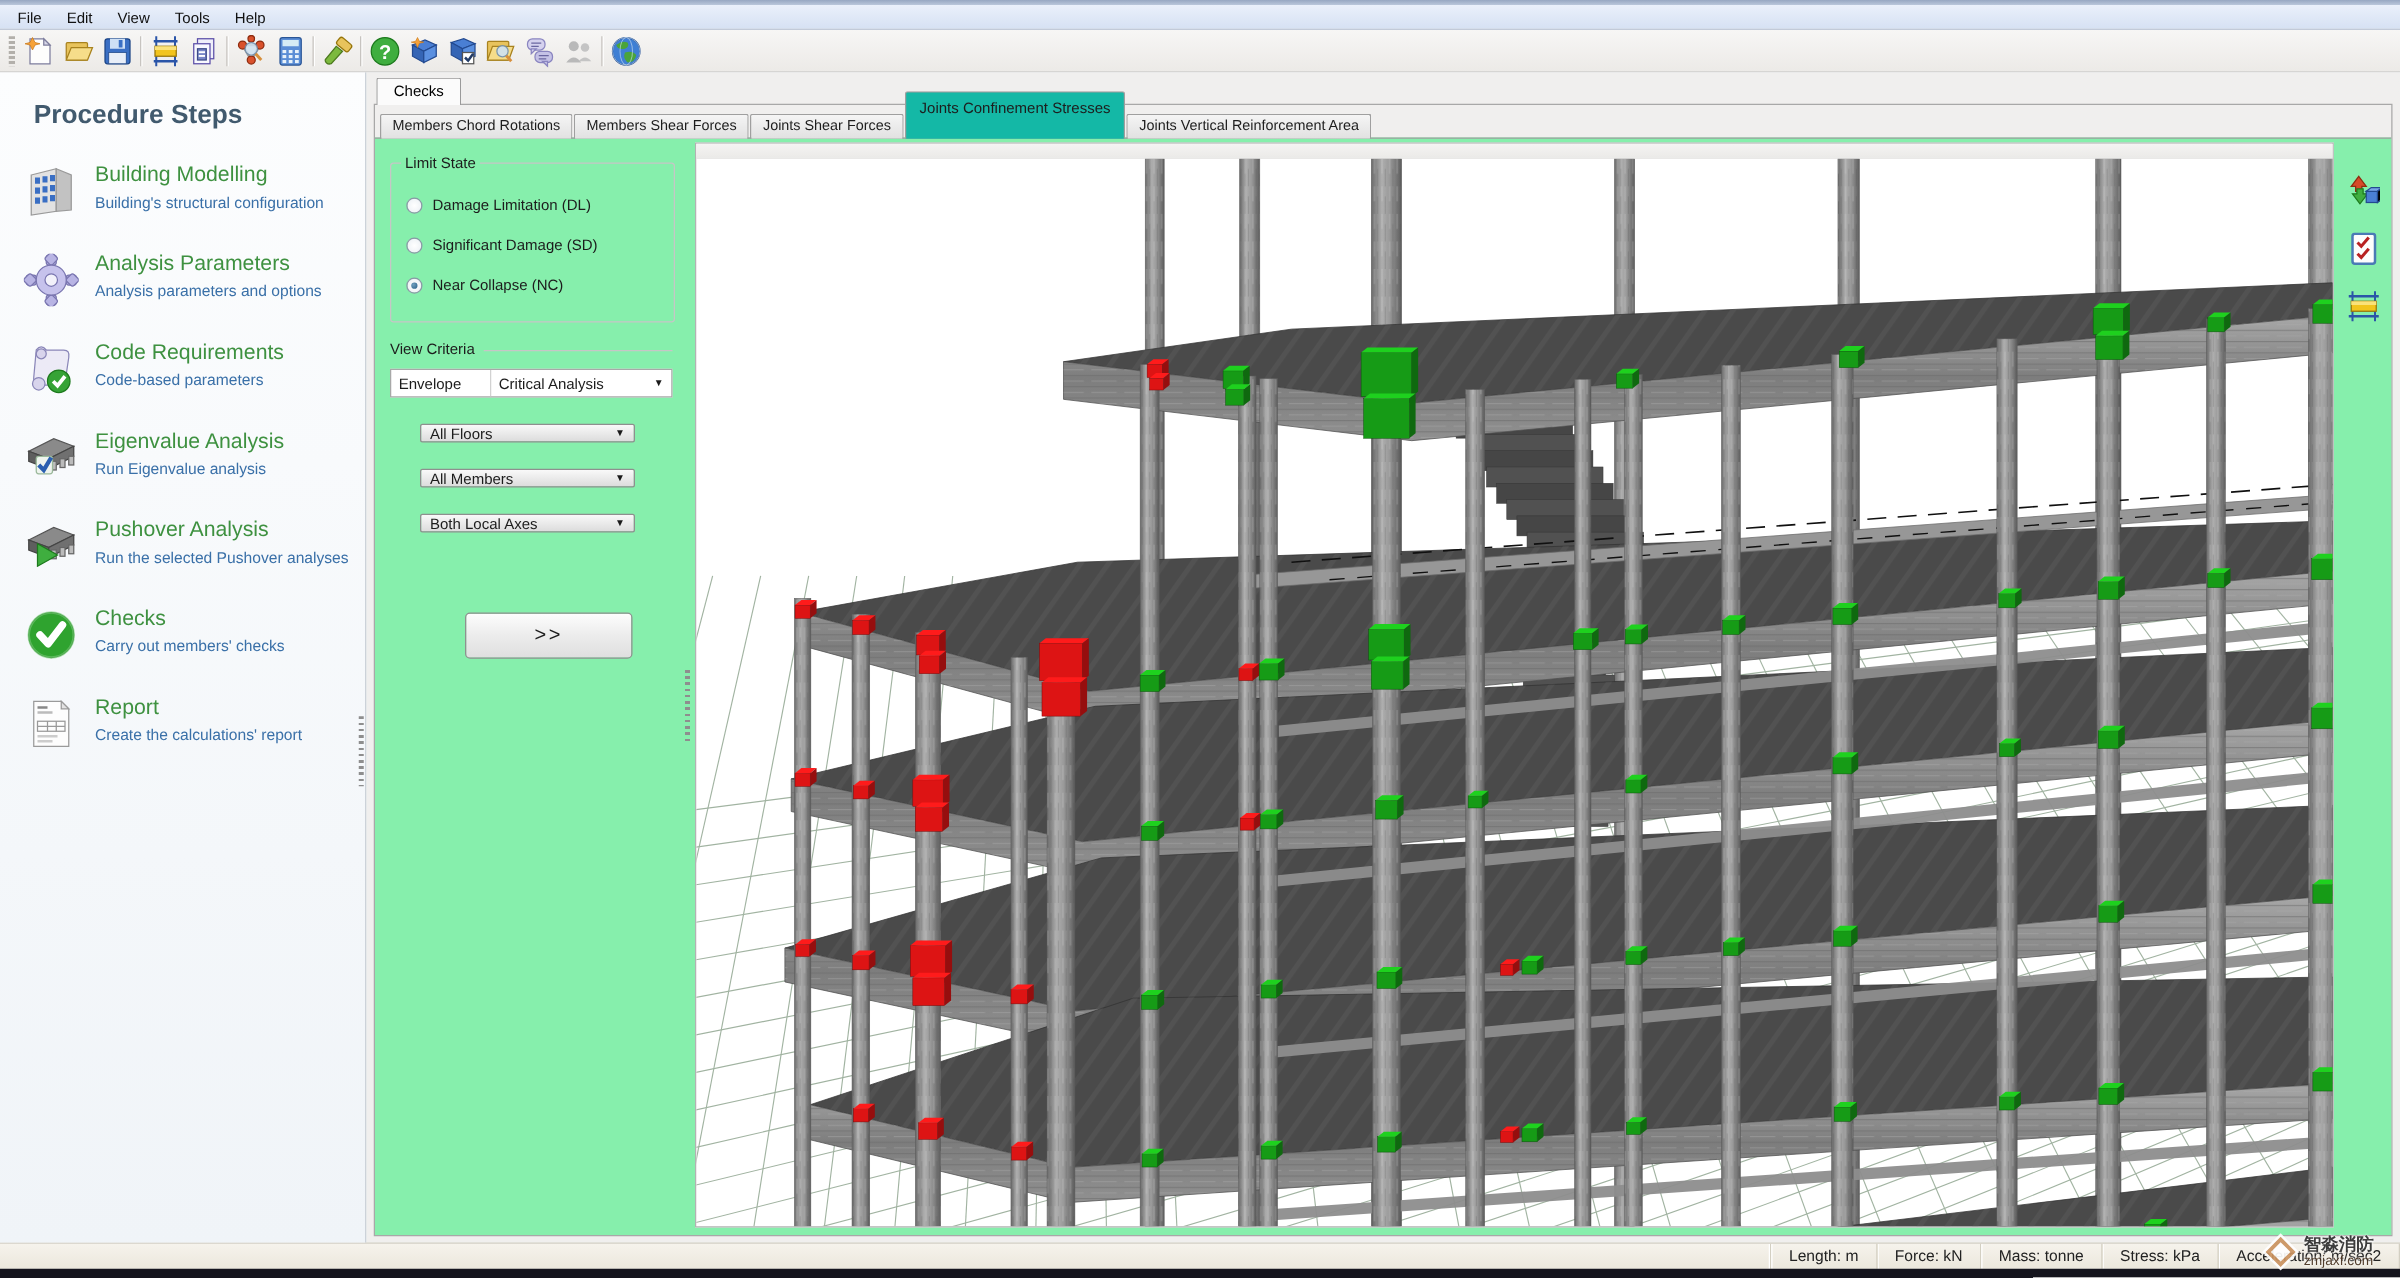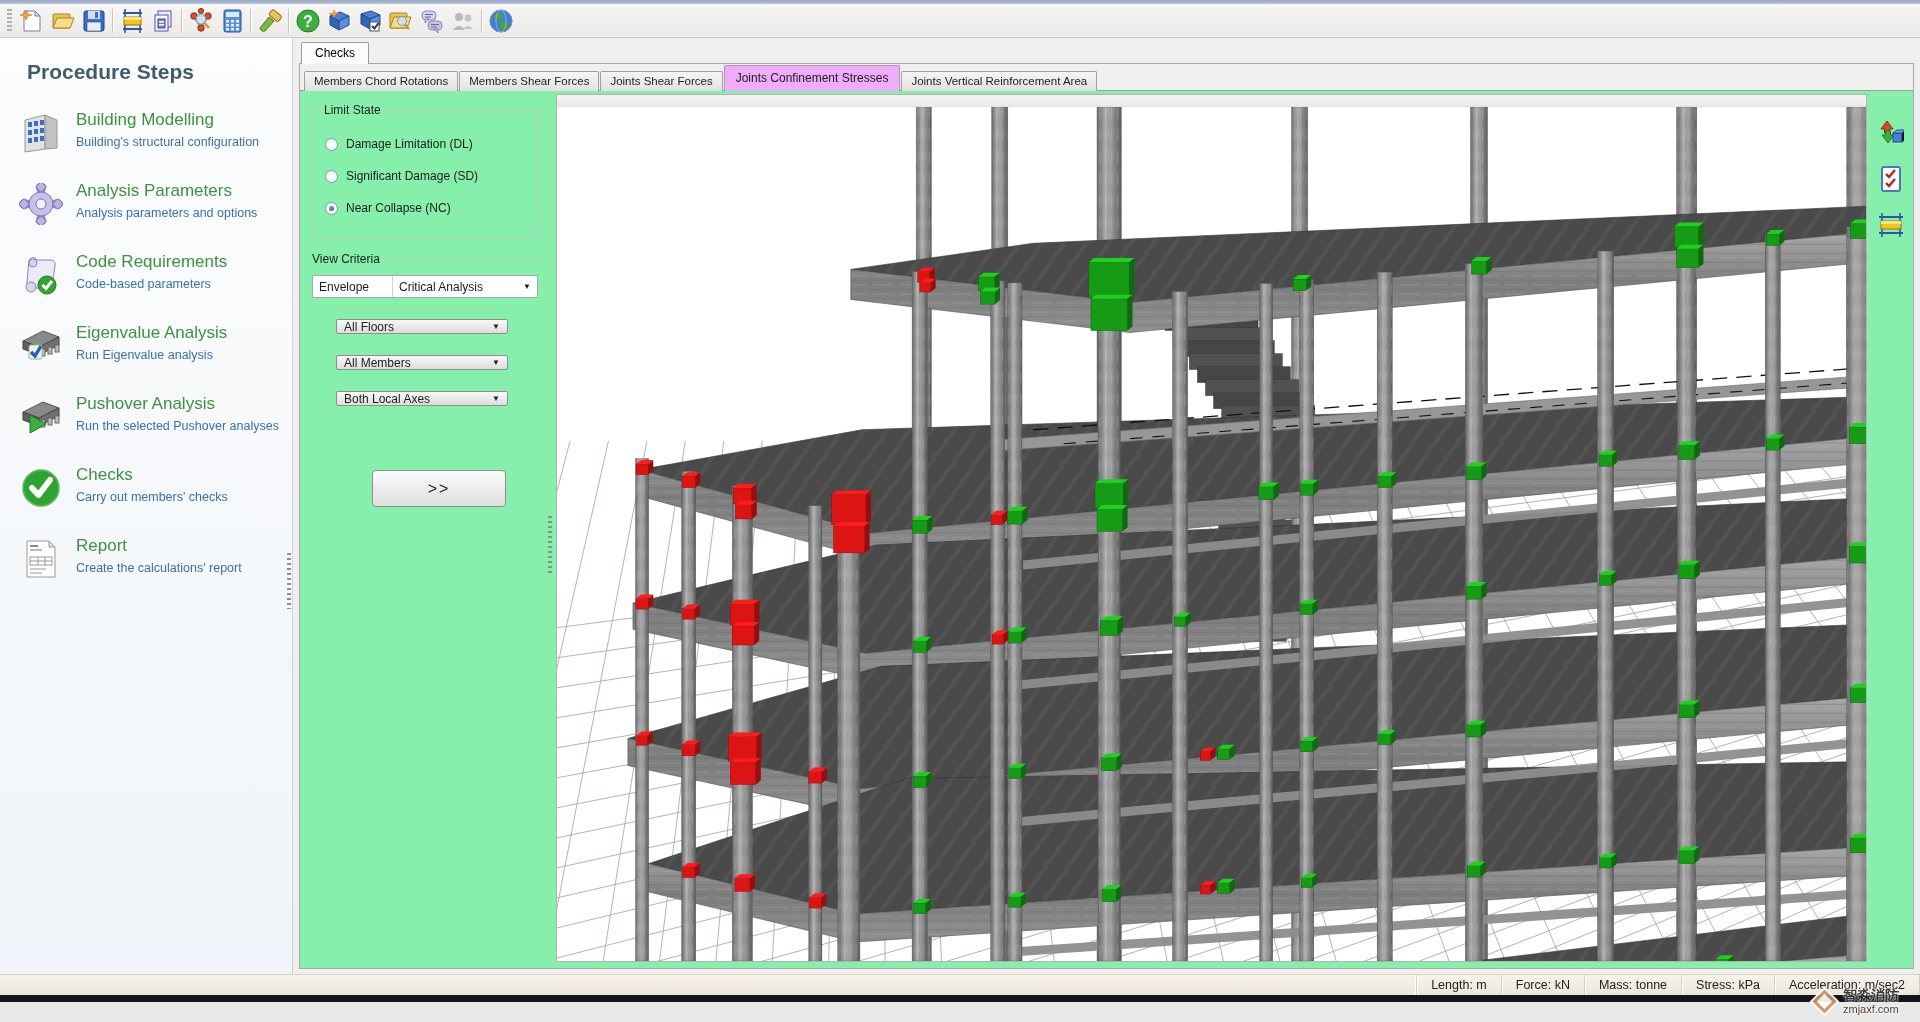--- a/index.html
+++ b/index.html
@@ -21,21 +21,21 @@
   .pt{font-size:17px;color:#3e9140;line-height:1.05}
   .ps{font-size:12.5px;color:#3a70a8;margin-top:6px}
   .sgrip{position:absolute;right:1px;top:515px;width:4px;height:56px;background:repeating-linear-gradient(180deg,#8e8e8e 0 2px,transparent 2px 5px)}
   
   .main{flex:1;display:flex;flex-direction:column;background:#f0efee;padding:0 6px;min-width:0}
   .outer-tabs{height:23px;display:flex;align-items:flex-end;margin-top:2px;padding-left:2px}
   .otab{background:#fbfbfb;border:1px solid #9a9a9a;border-bottom:none;border-radius:2px 2px 0 0;padding:3px 13px 4px;font-size:12px;position:relative;top:1px;z-index:2}
   .outer-panel{flex:1;border:1px solid #a8a8a8;background:#f0efee;display:flex;flex-direction:column;margin-bottom:5px;min-height:0}
   .inner-tabs{display:flex;align-items:flex-end;padding:5px 0 0 4px;height:26px;flex:none}
   .itab{background:linear-gradient(#f5f5f5,#e1e1e1);border:1px solid #9f9f9f;border-bottom:none;padding:3px 9px 4px;font-size:11.5px;color:#1d1d1d;border-radius:2px 2px 0 0;position:relative;top:1px;margin-right:1px;white-space:nowrap;cursor:pointer}
-  .itab.active{background:#f0abfc;padding:5px 11px 6px;top:1px;z-index:3;font-size:12px}
+  .itab.active{background:#14b8a6;padding:5px 11px 18px;top:1px;z-index:3;font-size:12px}
   .inner-panel{flex:1;border-top:1px solid #9f9f9f;display:flex;background:#86efac;min-height:0}
   
   .controls{width:244px;flex:none;padding:12px 4px 0 10px;font-size:12px;color:#1c1c1c}
   .group{border:1px solid #c6c6c6;border-radius:3px;padding:2px 8px 14px 8px;margin-left:2px}
   .group legend{font-size:12px;padding:0 3px;color:#1c1c1c}
   .radio-row{display:flex;align-items:center;margin:18px 2px 18px 4px;cursor:pointer}
   .radio-row:last-child{margin-bottom:8px}
   .rb{width:13px;height:13px;border-radius:50%;border:1px solid #8a9aa6;background:radial-gradient(#ffffff,#e9eef3);margin-right:8px;position:relative;flex:none}
   .rb.checked::after{content:"";position:absolute;inset:3px;border-radius:50%;background:radial-gradient(circle at 35% 35%,#6fa0c0,#2a5d85)}
   .vc-head{display:flex;align-items:center;margin:14px 2px 0 2px}
@@ -65,20 +65,27 @@
   .wm-ico{width:17px;height:17px;border:3px solid #cb9360;background:#fff;transform:rotate(45deg);margin:0 10px 0 4px;box-shadow:0 0 0 2px #fff}
   .wm1{font-size:14px;font-weight:bold;color:#2e2e2e;text-shadow:0 0 2px #fff,0 0 2px #fff;line-height:1.05}
   .wm2{font-size:11px;font-weight:normal;color:#45301d;text-shadow:0 0 2px #fff,0 0 2px #fff}
 </style>
 </head>
 <body>
 
 <div class="win">
   <div class="topstrip"></div>
 
+  <div class="menubar">
+    <span class="mi">File</span>
+    <span class="mi">Edit</span>
+    <span class="mi">View</span>
+    <span class="mi">Tools</span>
+    <span class="mi">Help</span>
+  </div>
 
   <div class="toolbar">
     <div class="grip-v"></div>
     <div class="tbtn">
         <svg width="26" height="26">
           <polygon points="5,3 16,3 21,8 21,23 5,23" fill="#fdfdfd" stroke="#7d7d9d"></polygon>
           <polygon points="16,3 16,8 21,8" fill="#d8d8ea" stroke="#7d7d9d"></polygon>
           <polygon points="7,2 9,6 13,7 9,8 7,12 5,8 1,7 5,6" fill="#f7a238" stroke="#c87818" stroke-width=".6"></polygon>
         </svg>
       </div>

